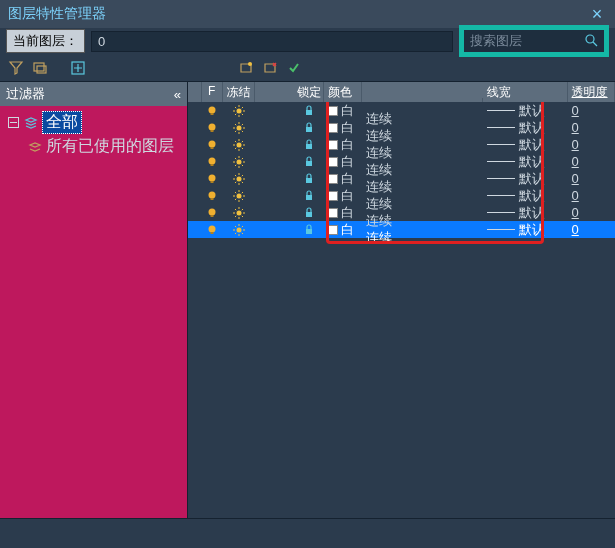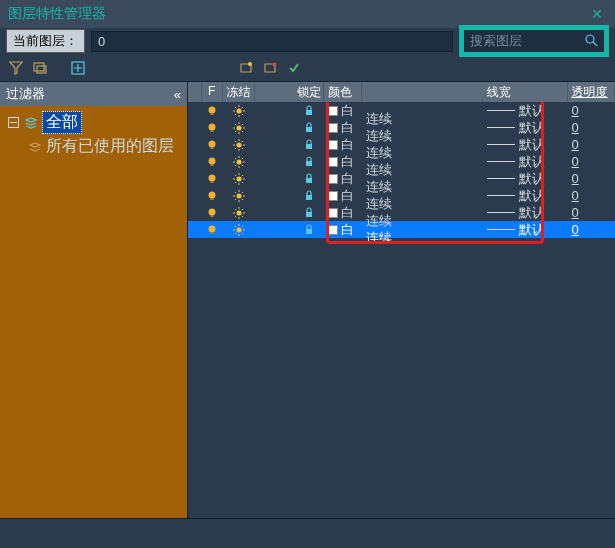--- a/index.html
+++ b/index.html
@@ -1,19 +1,19 @@
 <!DOCTYPE html>
 <html><head>
 <meta charset="utf-8">
 <style>
   * { box-sizing: border-box; margin: 0; padding: 0; font-family: "Microsoft YaHei", "SimSun", sans-serif; }
   body { width: 615px; height: 548px; background: #2b3b4d; overflow: hidden; }
 
   .titlebar {
-    height: 28px; background: #3a4a5c; color: #14b8a6; display: flex;
+    height: 28px; background: #3a4a5c; color: #7dd3fc; display: flex;
     align-items: center; padding: 0 8px; justify-content: space-between;
     font-size: 14px;
   }
   .titlebar .close { width: 20px; text-align: center; cursor: pointer; font-size: 18px; }
 
   .toprow {
     height: 26px; display: flex; align-items: center; padding: 4px 6px; gap: 6px;
   }
   .curlabel {
     background: #c8d0d8; color: #000; font-size: 13px; padding: 2px 6px;
@@ -32,21 +32,21 @@
   .toolbar {
     height: 28px; display: flex; align-items: center; padding: 0 6px; gap: 4px;
     border-bottom: 1px solid #152230;
   }
   .toolbar .spacer { width: 140px; }
   .tbtn { width: 20px; height: 20px; display:flex; align-items:center; justify-content:center; }
 
   .main { display: flex; height: calc(548px - 28px - 26px - 28px - 30px); }
 
   .filterpanel {
-    width: 188px; background: #a16207; border-right: 1px solid #152230;
+    width: 188px; background: #be185d; border-right: 1px solid #152230;
     display: flex; flex-direction: column;
   }
   .filterhdr {
     background: #5d6d7d; color: #fff; font-size: 13px; padding: 3px 6px;
     display: flex; justify-content: space-between; align-items: center;
   }
   .filtertree { padding: 4px 6px; color: #cfd8e0; font-size: 16px; }
   .treerow { display: flex; align-items: center; gap: 4px; padding: 1px 0; }
   .treeindent { padding-left: 22px; }
   .selnode { background: #0a4aa0; border: 1px dotted #fff; padding: 0 3px; color:#fff; }

